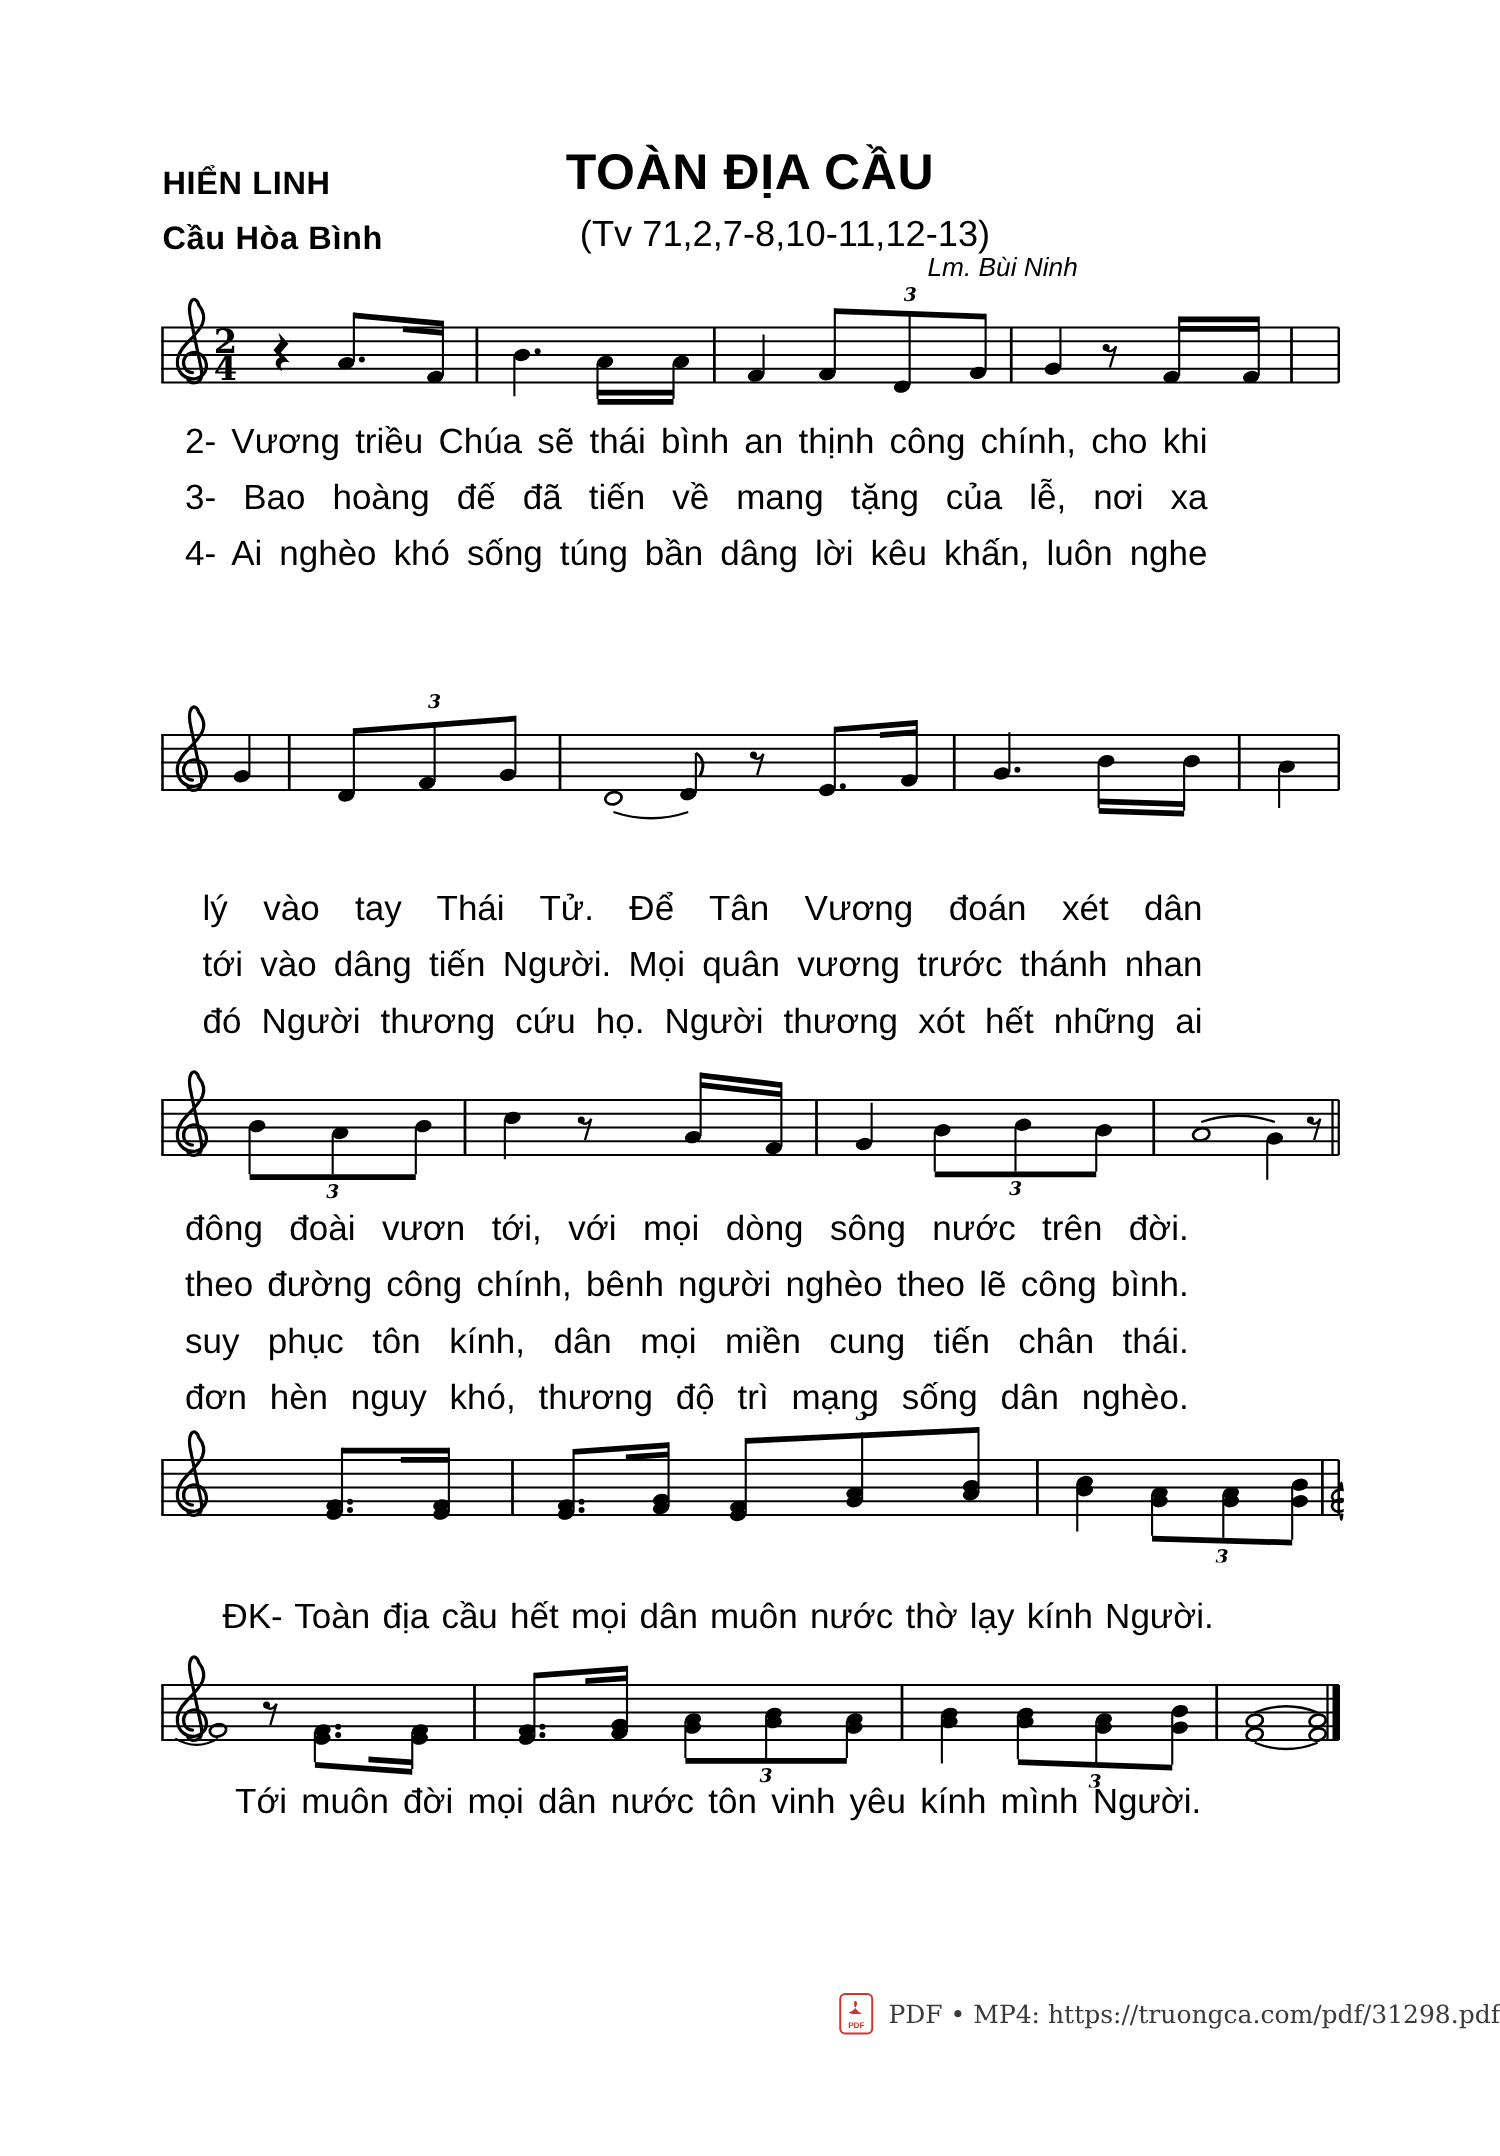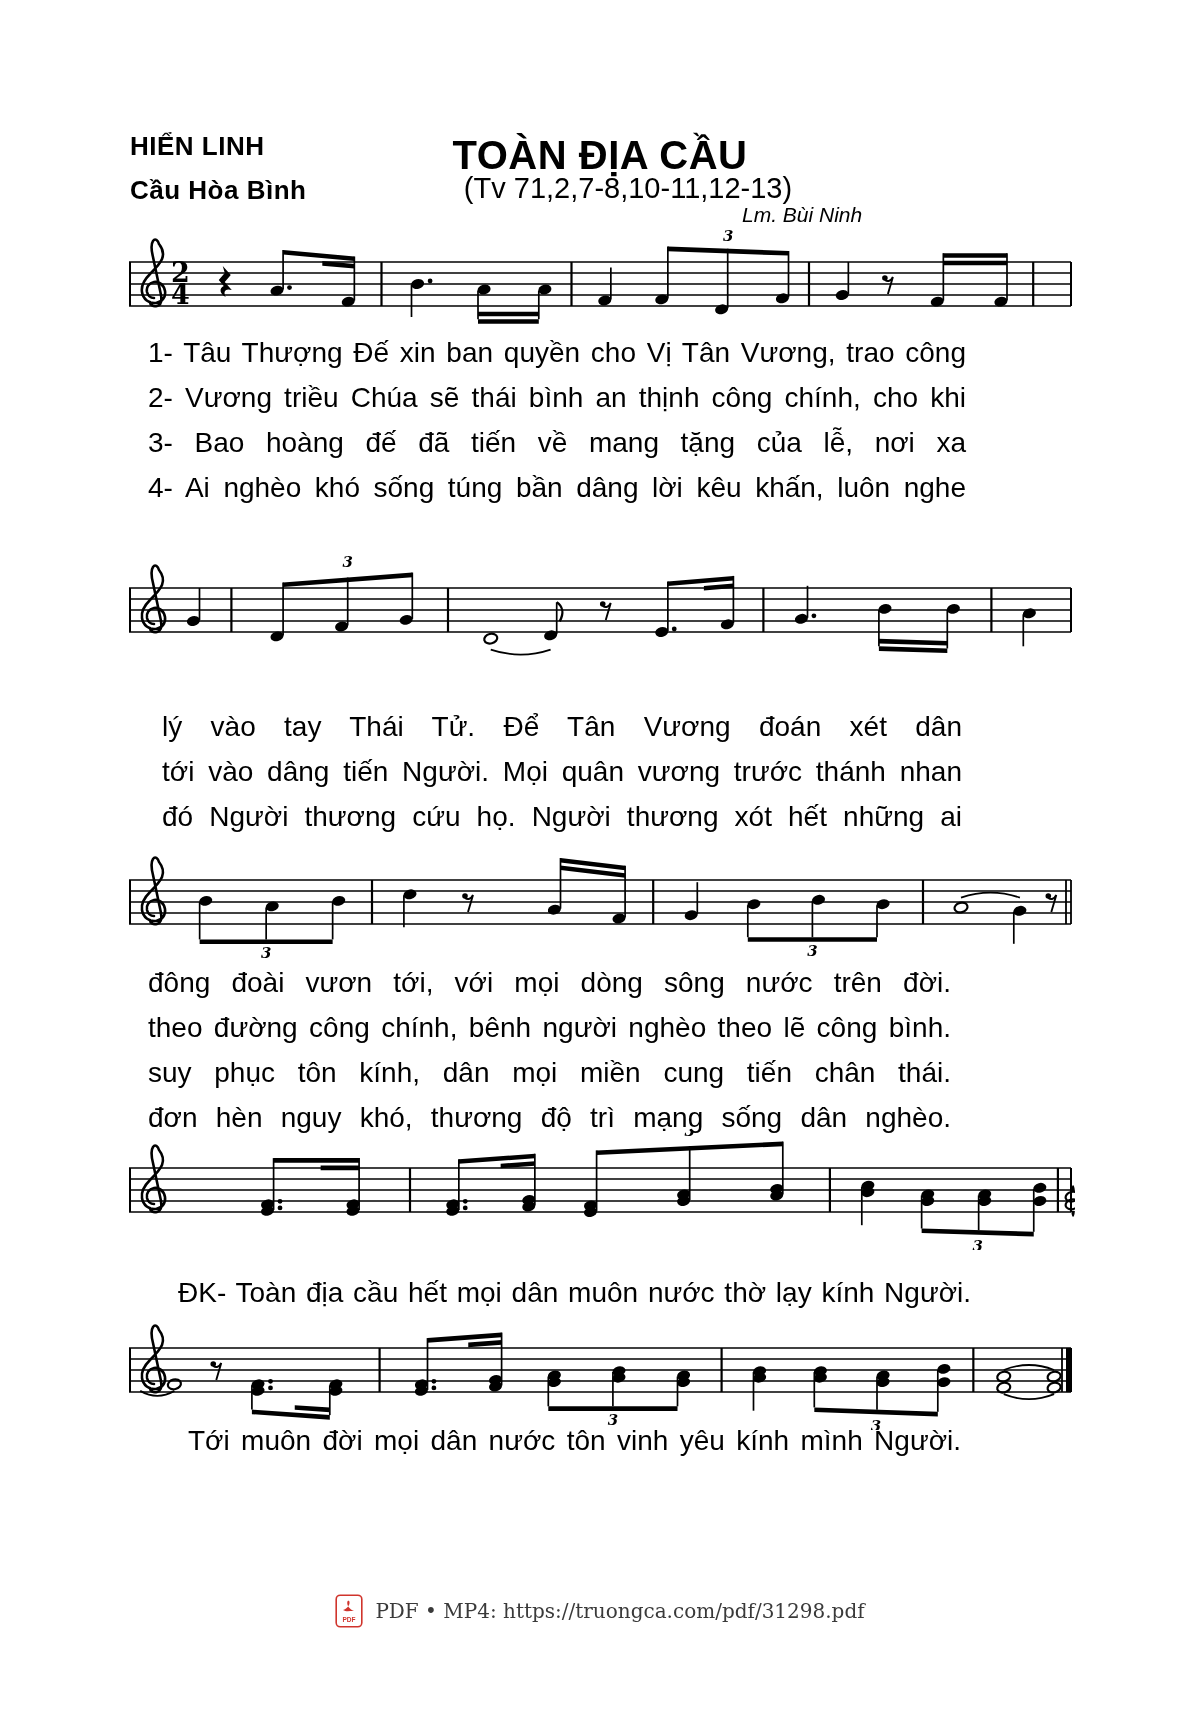--- a/index.html
+++ b/index.html
@@ -1,32 +1,32 @@
 <!DOCTYPE html>
 <html><head>
 <meta charset="utf-8">
 <style>
   html,body{margin:0;padding:0;background:#888;}
   #page{position:relative;width:1200px;height:1725px;margin:0 auto;background:#ffffff;
         font-family:"Liberation Sans",sans-serif;color:#000;overflow:hidden;}
   .hdr-left{position:absolute;left:130px;top:124px;font-weight:700;font-size:26px;line-height:44px;letter-spacing:.5px;}
   .title{position:absolute;left:0;top:116px;width:1200px;text-align:center;
-         font-size:40px;font-weight:700;letter-spacing:.5px;margin-top:17px;}
+         font-size:40px;font-weight:700;letter-spacing:.5px;}
   .subtitle{position:absolute;left:0;top:172px;width:1200px;text-align:center;font-size:29px;font-weight:400;padding-left:28px;}
   .composer{position:absolute;left:742px;top:203px;font-size:21px;font-style:italic;font-weight:500;}
   .staff{position:absolute;left:125px;width:950px;height:120px;}
   #staff-0{top:224px;} #staff-1{top:550px;} #staff-2{top:842px;} #staff-3{top:1130px;} #staff-4{top:1310px;}
   .lyrics{position:absolute;font-size:28px;line-height:45px;}
   .lyr{text-align:justify;text-align-last:justify;}
   .v1{left:148px;top:330px;width:818px;}
   .v2{left:162px;top:660px;width:800px;margin-top:44px;}
   .v3{left:148px;top:960px;width:803px;}
   .c1{left:178px;top:1270px;width:793px;}
   .c2{left:188px;top:1418px;width:773px;}
-  .footer{position:absolute;left:0;top:1594px;width:1200px;display:flex;justify-content:center;
+  .footer{position:absolute;left:0;top:1594px;width:1200px;display:flex;justify-content:flex-end;
           align-items:center;gap:12px;font-family:"DejaVu Serif",serif;font-size:20px;color:#3a3a3a;}
   .pdficon{display:inline-block;width:28px;height:34px;}
 </style>
 </head>
 <body>
 
 <div id="page">
 
   <div class="hdr-left">
     <div>HIỂN LINH</div>
@@ -103,21 +103,20 @@
         <line x1="818.35" y1="76.6" x2="818.35" y2="29.2" stroke="#000" stroke-width="1.7"></line>
         <ellipse cx="875.9000000000001" cy="77.6" rx="6.6" ry="4.8" transform="rotate(-14 875.9000000000001 77.6)" fill="#000" stroke="#000" stroke-width="0"></ellipse>
         <line x1="882.0000000000001" y1="76.6" x2="882.0000000000001" y2="29.2" stroke="#000" stroke-width="1.7"></line>
         <polygon points="818.35,29.2 882.0000000000001,29.2 882.0000000000001,33.8 818.35,33.8"></polygon>
         <polygon points="818.35,36.7 882.0000000000001,36.7 882.0000000000001,41.300000000000004 818.35,41.300000000000004"></polygon>
       </g>
       <line x1="908.1999999999999" y1="38" x2="908.1999999999999" y2="82" stroke="#000" stroke-width="2.2"></line>
     </svg>
 
   <div class="lyrics v1">
-    <div class="lyr">1- Tâu Thượng Đế xin ban quyền cho Vị Tân Vương, trao công</div>
     <div class="lyr">2- Vương triều Chúa sẽ thái bình an thịnh công chính, cho khi</div>
     <div class="lyr">3- Bao hoàng đế đã tiến về mang tặng của lễ, nơi xa</div>
     <div class="lyr">4- Ai nghèo khó sống túng bần dâng lời kêu khấn, luôn nghe</div>
   </div>
 
   <svg class="staff" id="staff-1" viewBox="0 0 950 120">
       <line x1="4" y1="38" x2="946" y2="38" stroke="#000" stroke-width="1.5"></line>
       <line x1="4" y1="49" x2="946" y2="49" stroke="#000" stroke-width="1.5"></line>
       <line x1="4" y1="60" x2="946" y2="60" stroke="#000" stroke-width="1.5"></line>
       <line x1="4" y1="71" x2="946" y2="71" stroke="#000" stroke-width="1.5"></line>

